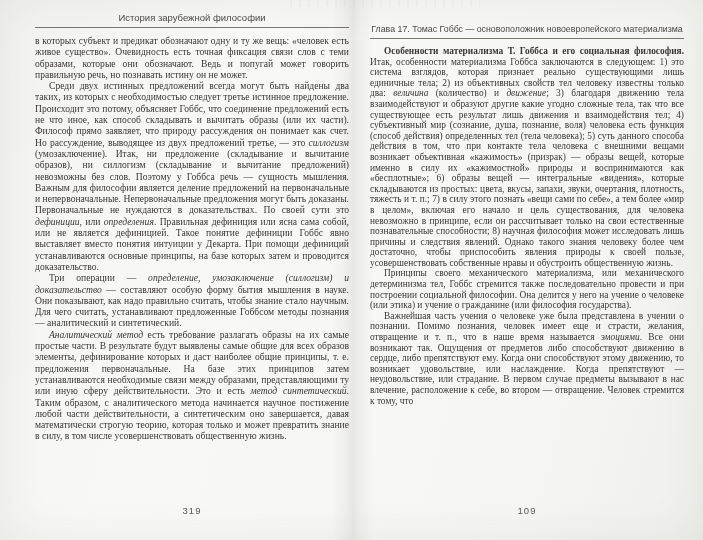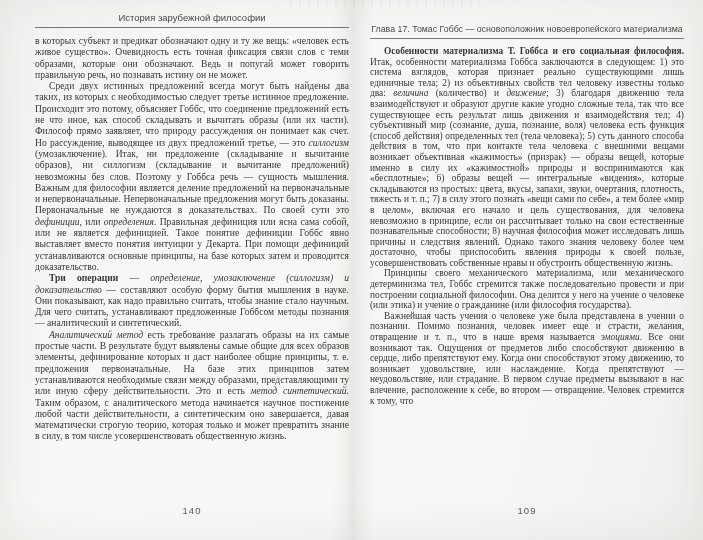--- a/index.html
+++ b/index.html
@@ -65,21 +65,21 @@
   .page.right .body-text { font-size: 9.4px; line-height: 10.6px; max-height: 448px; }
 
   .body-text p {
     margin: 0;
     padding: 0;
   }
   .body-text p.indent { text-indent: 14px; }
 
   .seg-normal     { font-style: normal;  font-weight: 400; }
   .seg-italic     { font-style: italic;  font-weight: 400; }
-  .seg-bold       { font-style: normal;  font-weight: 700; }
+  .seg-bold       { font-style: normal;  font-weight: 400; }
   .seg-bolditalic {  font-weight: 700; }
 
   .page-number {
     position: absolute;
     bottom: 12px;
     left: 0;
     width: 100%;
     text-align: center;
     font-family: "Liberation Sans", sans-serif;
     font-size: 9.5px;
@@ -97,21 +97,21 @@
   <div class="page left">
     <div class="running-head">
       <span>История зарубежной философии</span>
     </div>
     <div class="body-text">
         <p class=""><span class="seg-normal">в которых субъект и предикат обозначают одну и ту же вещь: «человек есть живое существо». Очевидность есть точная фиксация связи слов с теми образами, которые они обозначают. Ведь и попугай может говорить правильную речь, но познавать истину он не может.</span></p>
         <p class="indent"><span class="seg-normal">Среди двух истинных предложений всегда могут быть найдены два таких, из которых с необходимостью следует третье истинное предложение. Происходит это потому, объясняет Гоббс, что соединение предложений есть не что иное, как способ складывать и вычитать образы (или их части). Философ прямо заявляет, что природу рассуждения он понимает как счет. Но рассуждение, выводящее из двух предложений третье, — это </span><span class="seg-italic">силлогизм</span><span class="seg-normal"> (умозаключение). Итак, ни предложение (складывание и вычитание образов), ни силлогизм (складывание и вычитание предложений) невозможны без слов. Поэтому у Гоббса речь — сущность мышления. Важным для философии является деление предложений на первоначальные и непервоначальные. Непервоначальные предложения могут быть доказаны. Первоначальные не нуждаются в доказательствах. По своей сути это </span><span class="seg-italic">дефиниции</span><span class="seg-normal">, или </span><span class="seg-italic">определения</span><span class="seg-normal">. Правильная дефиниция или ясна сама собой, или не является дефиницией. Такое понятие дефиниции Гоббс явно выставляет вместо понятия интуиции у Декарта. При помощи дефиниций устанавливаются основные принципы, на базе которых затем и проводится доказательство.</span></p>
         <p class="indent"><span class="seg-bold">Три операции</span><span class="seg-normal"> — </span><span class="seg-italic">определение, умозаключение (силлогизм) и доказательство</span><span class="seg-normal"> — составляют особую форму бытия мышления в науке. Они показывают, как надо правильно считать, чтобы знание стало научным. Для чего считать, устанавливают предложенные Гоббсом методы познания — аналитический и синтетический.</span></p>
         <p class="indent"><span class="seg-italic">Аналитический метод</span><span class="seg-normal"> есть требование разлагать образы на их самые простые части. В результате будут выявлены самые общие для всех образов элементы, дефинирование которых и даст наиболее общие принципы, т. е. предложения первоначальные. На базе этих принципов затем устанавливаются необходимые связи между образами, представляющими ту или иную сферу действительности. Это и есть </span><span class="seg-italic">метод синтетический</span><span class="seg-normal">. Таким образом, с аналитического метода начинается научное постижение любой части действительности, а синтетическим оно завершается, давая математически строгую теорию, которая только и может превратить знание в силу, в том числе усовершенствовать общественную жизнь.</span></p>
       </div>
-    <div class="page-number">140</div>
+    <div class="page-number">319</div>
   </div>
 
   <div class="page right">
     <div class="running-head">
       <span>Глава 17. Томас Гоббс — основоположник новоевропейского материализма</span>
     </div>
     <div class="body-text">
         <p class="indent"><span class="seg-bolditalic">Особенности материализма Т. Гоббса и его социальная философия.</span><span class="seg-normal"> Итак, особенности материализма Гоббса заключаются в следующем: 1) это система взглядов, которая признает реально существующими лишь единичные тела; 2) из объективных свойств тел человеку известны только два: </span><span class="seg-italic">величина</span><span class="seg-normal"> (количество) и </span><span class="seg-italic">движение</span><span class="seg-normal">; 3) благодаря движению тела взаимодействуют и образуют другие какие угодно сложные тела, так что все существующее есть результат лишь движения и взаимодействия тел; 4) субъективный мир (сознание, душа, познание, воля) человека есть функция (способ действия) определенных тел (тела человека); 5) суть данного способа действия в том, что при контакте тела человека с внешними вещами возникает объективная «кажимость» (призрак) — образы вещей, которые именно в силу их «кажимостной» природы и воспринимаются как «бесплотные»; 6) образы вещей — интегральные «видения», которые складываются из простых: цвета, вкусы, запахи, звуки, очертания, плотность, тяжесть и т. п.; 7) в силу этого познать «вещи сами по себе», а тем более «мир в целом», включая его начало и цель существования, для человека невозможно в принципе, если он рассчитывает только на свои естественные познавательные способности; 8) научная философия может исследовать лишь причины и следствия явлений. Однако такого знания человеку более чем достаточно, чтобы приспособить явления природы к своей пользе, усовершенствовать собственные нравы и обустроить общественную жизнь.</span></p>
         <p class="indent"><span class="seg-normal">Принципы своего механического материализма, или механического детерминизма тел, Гоббс стремится также последовательно провести и при построении социальной философии. Она делится у него на учение о человеке (или этика) и учение о гражданине (или философия государства).</span></p>
         <p class="indent"><span class="seg-normal">Важнейшая часть учения о человеке уже была представлена в учении о познании. Помимо познания, человек имеет еще и страсти, желания, отвращение и т. п., что в наше время называется </span><span class="seg-italic">эмоциями</span><span class="seg-normal">. Все они возникают так. Ощущения от предметов либо способствуют движению в сердце, либо препятствуют ему. Когда они способствуют этому движению, то возникает удовольствие, или наслаждение. Когда препятствуют — неудовольствие, или страдание. В первом случае предметы вызывают в нас влечение, расположение к себе, во втором — отвращение. Человек стремится к тому, что</span></p>

